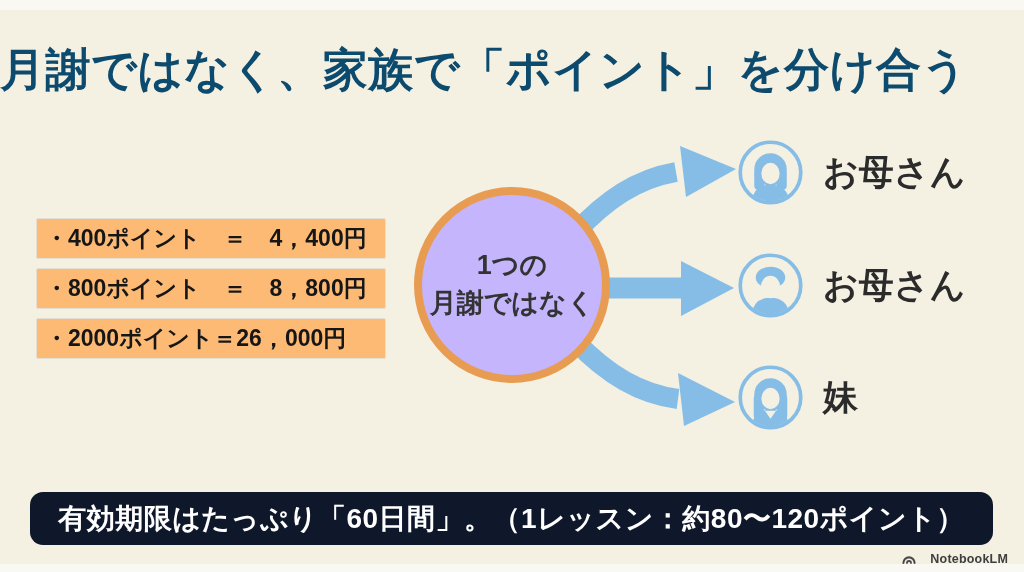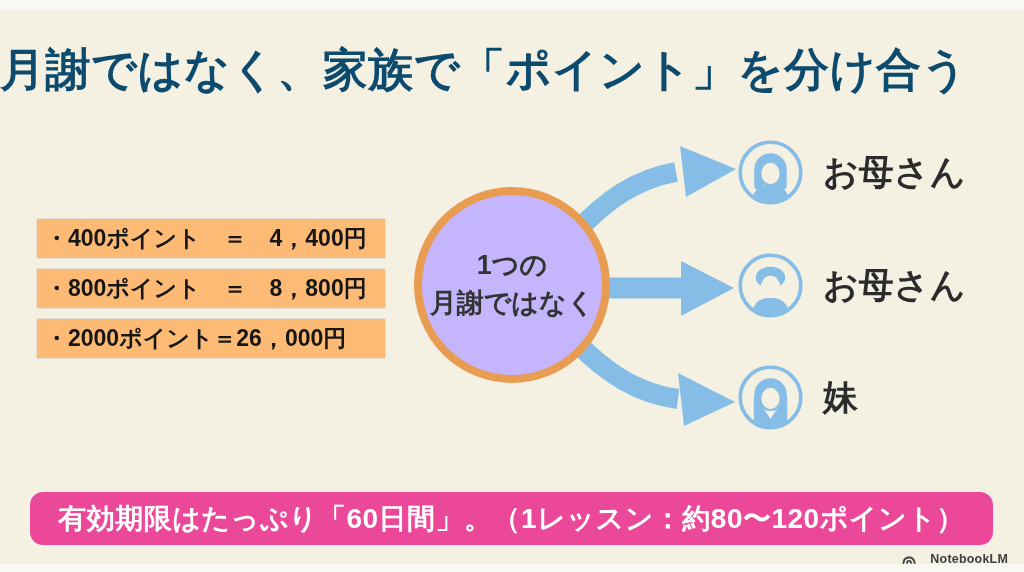--- a/index.html
+++ b/index.html
@@ -44,21 +44,21 @@
   .member .avatar{width:65px;height:65px;flex:0 0 65px;}
   .member .label{
     margin-left:20px;font-size:35px;font-weight:700;color:#2B2B2B;white-space:nowrap;
   }
   .member.m0{top:139px;}
   .member.m1{top:252px;}
   .member.m2{top:364px;}
 
   .banner{
     position:absolute;left:30px;top:492px;width:963px;height:53px;box-sizing:border-box;
-    background:#ec4899;border-radius:13px;
+    background:#0f172a;border-radius:13px;
     display:flex;align-items:center;justify-content:center;
   }
   .banner span{
     color:#FFFFFF;font-size:28px;font-weight:800;letter-spacing:0.5px;white-space:nowrap;
   }
 
   .watermark{
     position:absolute;right:16px;bottom:4px;height:18px;
     display:flex;align-items:center;gap:13px;
   }

